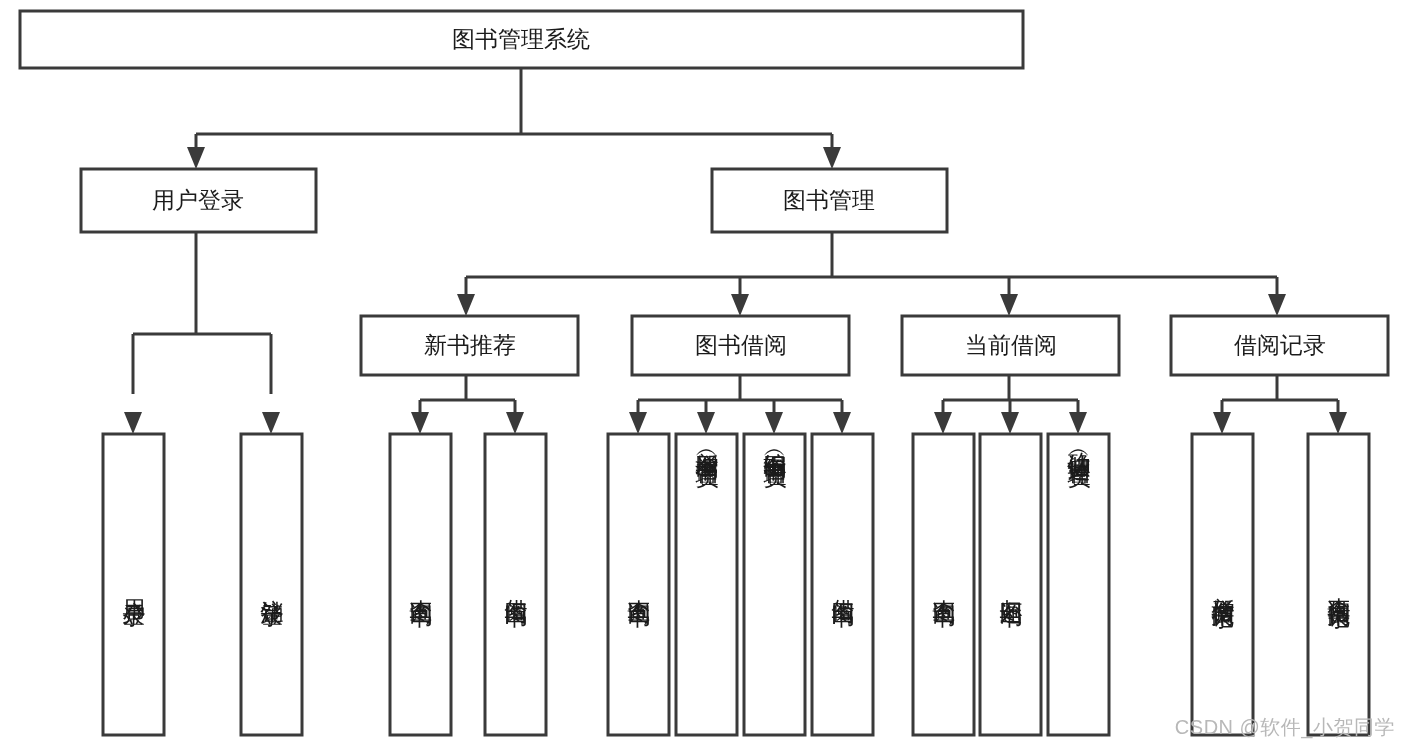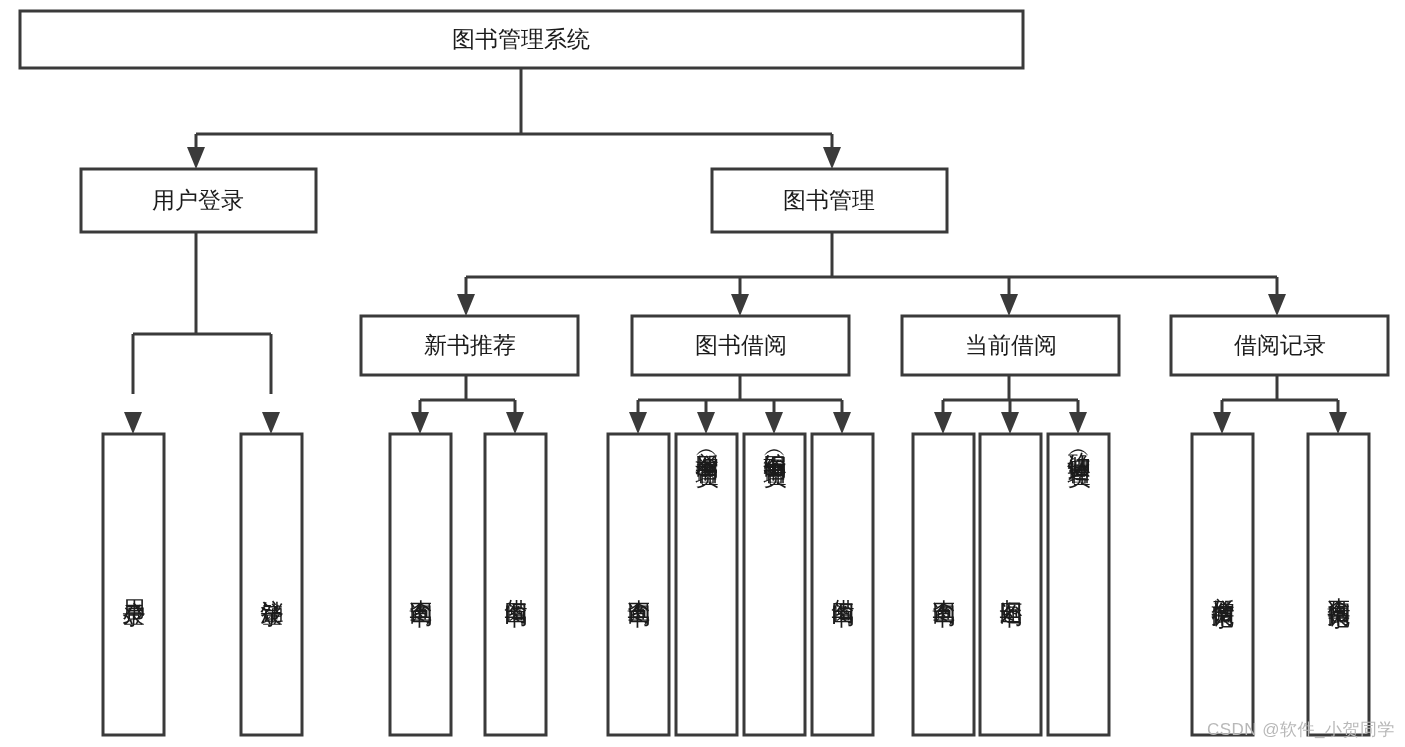--- a/index.html
+++ b/index.html
@@ -64,21 +64,21 @@
     line-height: 1.12;
     letter-spacing: 2px;
     color: #1b1b1b;
     white-space: nowrap;
   }
   .watermark {
     position: absolute;
     right: 10px;
     bottom: 6px;
     font-family: "Liberation Sans", "DejaVu Sans", sans-serif;
-    font-size: 17px;
+    font-size: 20px;
     color: #b8b8b8;
     letter-spacing: 0.5px;
     white-space: nowrap;
   }
 </style>
 </head>
 <body>
 
 <div id="diagram-root">
 

